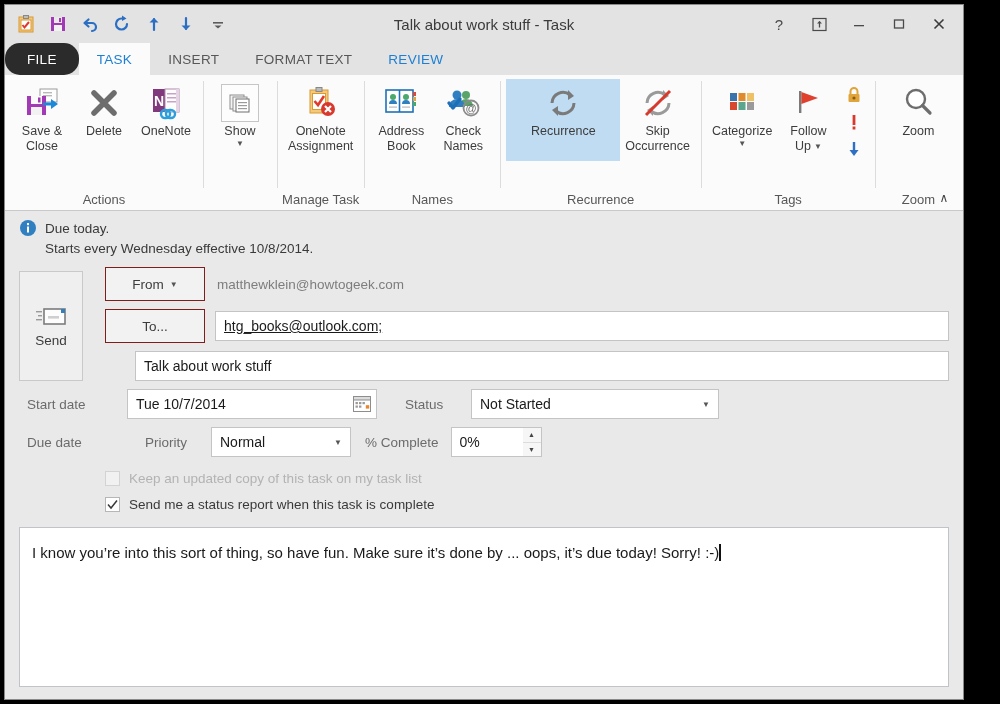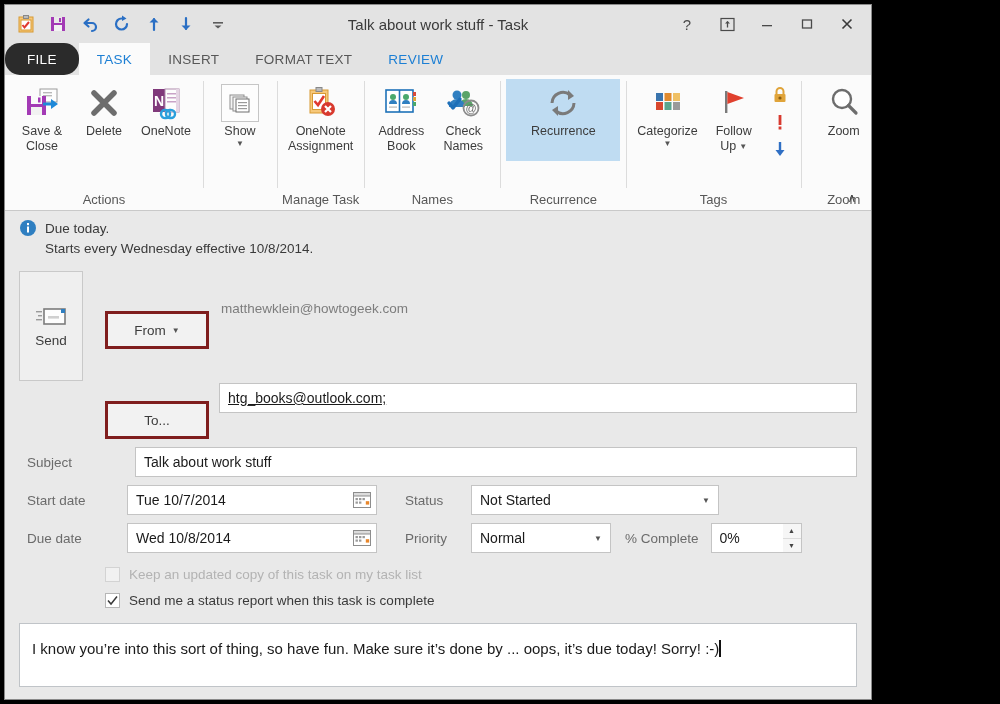--- a/index.html
+++ b/index.html
@@ -10,21 +10,21 @@
   body {
     width: 1000px;
     height: 704px;
     overflow: hidden;
     font-family: "Liberation Sans", sans-serif;
   }
   .window {
     position: absolute;
     left: 4px;
     top: 4px;
-    width: 868px;
+    width: 960px;
     height: 696px;
     background: #e9e9e9;
     border: 1px solid #8a8a8a;
     box-sizing: border-box;
     display: flex;
     flex-direction: column;
     overflow: hidden;
   }
 
   
@@ -234,28 +234,27 @@
     flex-direction: column;
     align-items: center;
     justify-content: center;
     font-size: 13.5px;
     color: #3c3c3c;
   }
   .fieldbtn {
     width: 98px;
     height: 32px;
     background: #f2f2f2;
-    border: 3px solid #7f1d1d;
+    border: 1px solid #7f1d1d;
     display: flex;
     align-items: center;
     justify-content: center;
     gap: 6px;
     font-size: 13.5px;
     color: #3c3c3c;
-    margin-top: 44px;
   }
   .flabel {
     width: 98px;
     font-size: 13.5px;
     color: #6b6b6b;
     padding-left: 8px;
     box-sizing: border-box;
   }
   .fromval {
     font-size: 13.5px;
@@ -591,20 +590,33 @@
         <div class="rbtn sel" style="min-width:104px;padding-bottom:22px;">
           <span class="ico">
             <svg width="38" height="38" viewBox="0 0 38 38">
               <path d="M8 19 A11 11 0 0 1 26 11" stroke="#7a7a7a" stroke-width="3" fill="none"></path>
               <path d="M30 19 A11 11 0 0 1 12 27" stroke="#7a7a7a" stroke-width="3" fill="none"></path>
               <path d="M24 6 L30 12 L24 16 Z" fill="#7a7a7a"></path>
               <path d="M14 32 L8 26 L14 22 Z" fill="#7a7a7a"></path>
             </svg>
           </span>
           <span class="lbl">Recurrence</span>
+        </div>
+        <div class="rbtn">
+          <span class="ico">
+            <svg width="38" height="38" viewBox="0 0 38 38">
+              <path d="M8 19 A11 11 0 0 1 26 11" stroke="#9a9a9a" stroke-width="3" fill="none"></path>
+              <path d="M30 19 A11 11 0 0 1 12 27" stroke="#9a9a9a" stroke-width="3" fill="none"></path>
+              <path d="M24 6 L30 12 L24 16 Z" fill="#9a9a9a"></path>
+              <path d="M14 32 L8 26 L14 22 Z" fill="#9a9a9a"></path>
+              <path d="M7 31 L31 7" stroke="#d8392e" stroke-width="3"></path>
+            </svg>
+          </span>
+          <span class="lbl">Skip</span>
+          <span class="lbl">Occurrence</span>
         </div>
       </div>
       <div class="group-label">Recurrence</div>
     </div>
 
     <div class="group">
       <div class="group-items">
         <div class="rbtn">
           <span class="ico">
             <svg width="38" height="38" viewBox="0 0 38 38">
@@ -747,35 +759,20 @@
       <div style="width:28px;"></div>
       <div style="width:66px;font-size:13.5px;color:#6b6b6b;">Status</div>
       <div class="inputbox selbox" style="width:248px;">
         <span>Not Started</span>
         <span class="sel-arrow">▼</span>
       </div>
     </div>
 
     <div class="row rowgap">
       <div class="flabel">Due date</div>
-      <div class="inputbox datebox" style="margin-left:10px;">
-        <span>Wed 10/8/2014</span>
-        <span class="cal-ico">
-          <svg width="18" height="16" viewBox="0 0 18 16">
-            <rect x="0.5" y="0.5" width="17" height="15" fill="#fff" stroke="#8d8d8d"></rect>
-            <rect x="0.5" y="0.5" width="17" height="3.5" fill="#dcdcdc" stroke="#8d8d8d"></rect>
-            <rect x="2.5" y="6" width="2.4" height="2.2" fill="#9a9a9a"></rect>
-            <rect x="6" y="6" width="2.4" height="2.2" fill="#9a9a9a"></rect>
-            <rect x="9.5" y="6" width="2.4" height="2.2" fill="#9a9a9a"></rect>
-            <rect x="2.5" y="9.5" width="2.4" height="2.2" fill="#9a9a9a"></rect>
-            <rect x="6" y="9.5" width="2.4" height="2.2" fill="#9a9a9a"></rect>
-            <rect x="12.8" y="9.2" width="3.4" height="3.4" fill="#e8862a"></rect>
-          </svg>
-        </span>
-      </div>
       <div style="width:28px;"></div>
       <div style="width:66px;font-size:13.5px;color:#6b6b6b;">Priority</div>
       <div class="inputbox selbox" style="width:140px;">
         <span>Normal</span>
         <span class="sel-arrow">▼</span>
       </div>
       <div style="font-size:13.5px;color:#6b6b6b;padding:0 12px 0 14px;">% Complete</div>
       <div class="spin">
         <div class="inputbox" style="width:72px;border-right:none;">0%</div>
         <div class="spin-btns">

